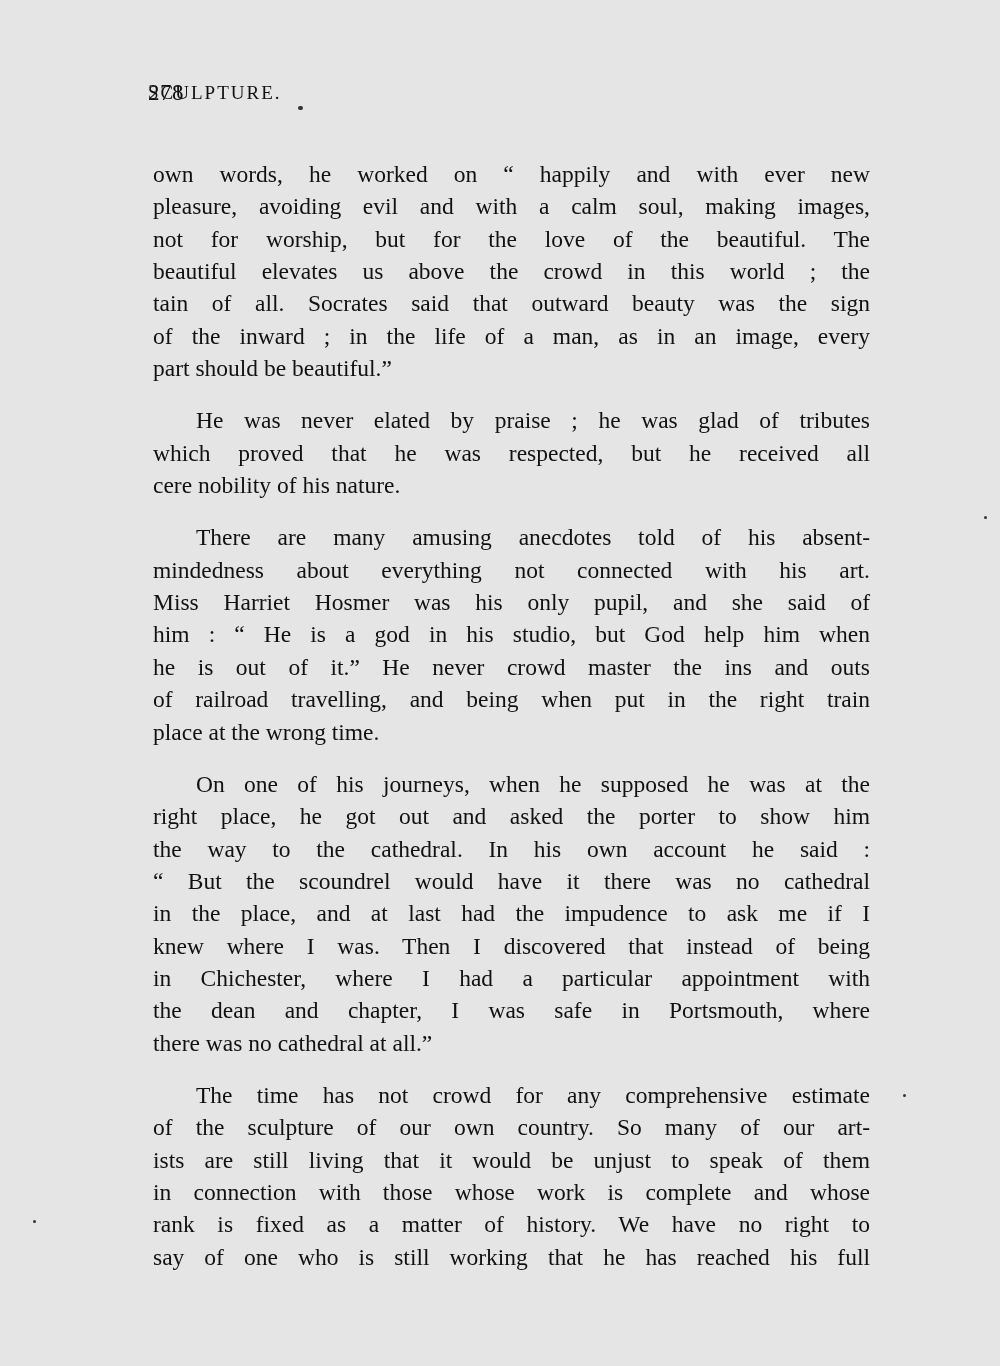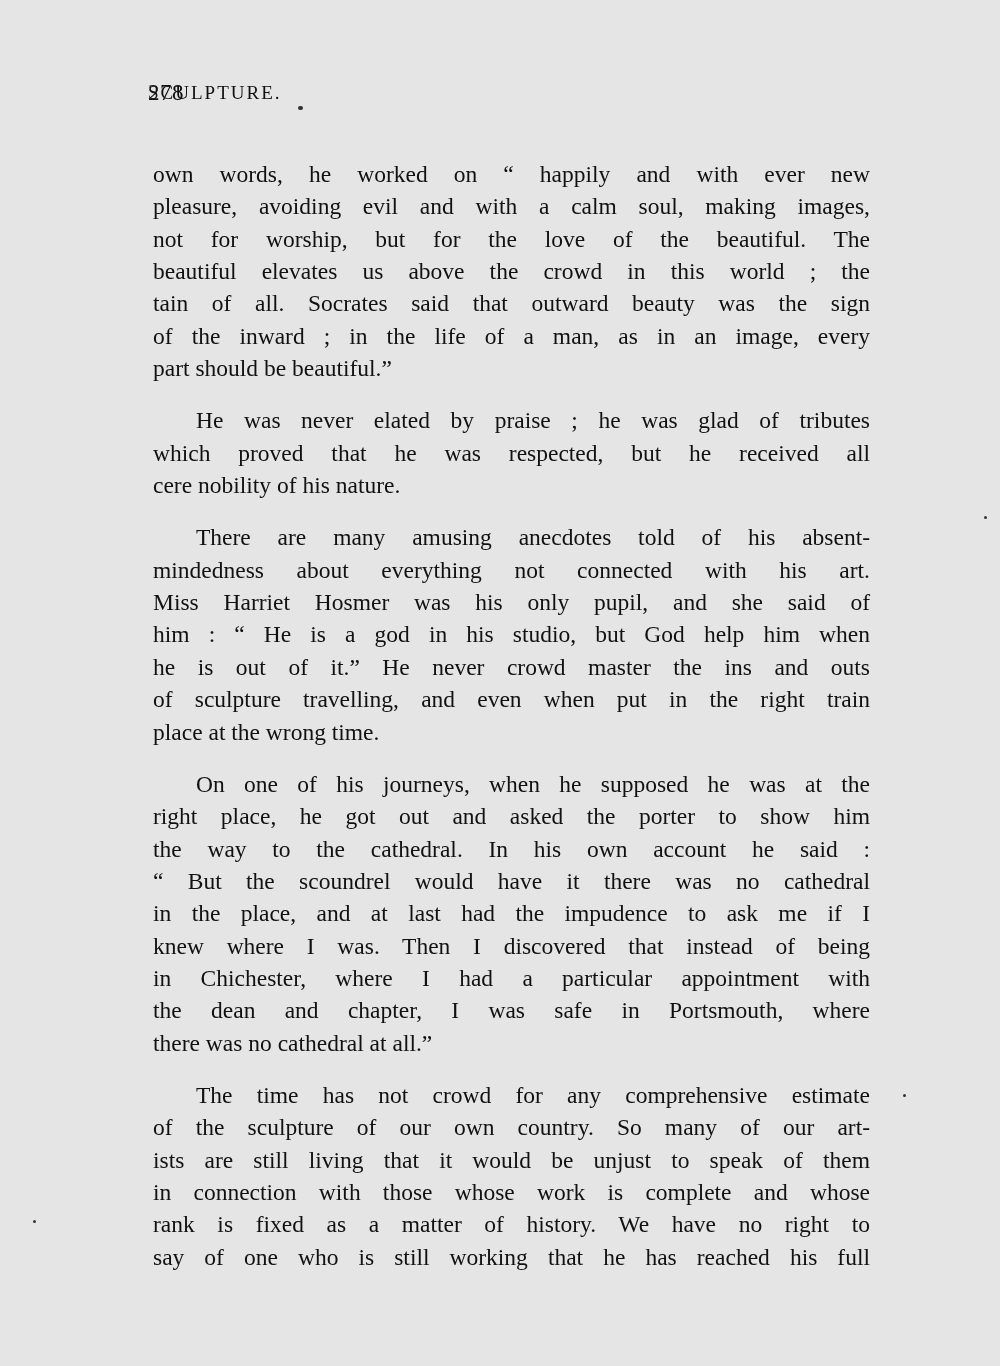--- a/index.html
+++ b/index.html
@@ -118,21 +118,21 @@
       <span class="line"><span class="line-inner">which proved that he was respected, but he received all</span></span>
       <span class="line last"><span class="line-inner">cere nobility of his nature.</span></span>
     </div>
 
     <div class="paragraph">
       <span class="line indent"><span class="line-inner">There are many amusing anecdotes told of his absent-</span></span>
       <span class="line"><span class="line-inner">mindedness about everything not connected with his art.</span></span>
       <span class="line"><span class="line-inner">Miss Harriet Hosmer was his only pupil, and she said of</span></span>
       <span class="line"><span class="line-inner">him : “ He is a god in his studio, but God help him when</span></span>
       <span class="line"><span class="line-inner">he is out of it.” He never crowd master the ins and outs</span></span>
-      <span class="line"><span class="line-inner">of sculpture travelling, and even when put in the right train</span></span>
+      <span class="line"><span class="line-inner">of railroad travelling, and being when put in the right train</span></span>
       <span class="line last"><span class="line-inner">place at the wrong time.</span></span>
     </div>
 
     <div class="paragraph">
       <span class="line indent"><span class="line-inner">On one of his journeys, when he supposed he was at the</span></span>
       <span class="line"><span class="line-inner">right place, he got out and asked the porter to show him</span></span>
       <span class="line"><span class="line-inner">the way to the cathedral. In his own account he said :</span></span>
       <span class="line"><span class="line-inner">“ But the scoundrel would have it there was no cathedral</span></span>
       <span class="line"><span class="line-inner">in the place, and at last had the impudence to ask me if I</span></span>
       <span class="line"><span class="line-inner">knew where I was. Then I discovered that instead of being</span></span>

